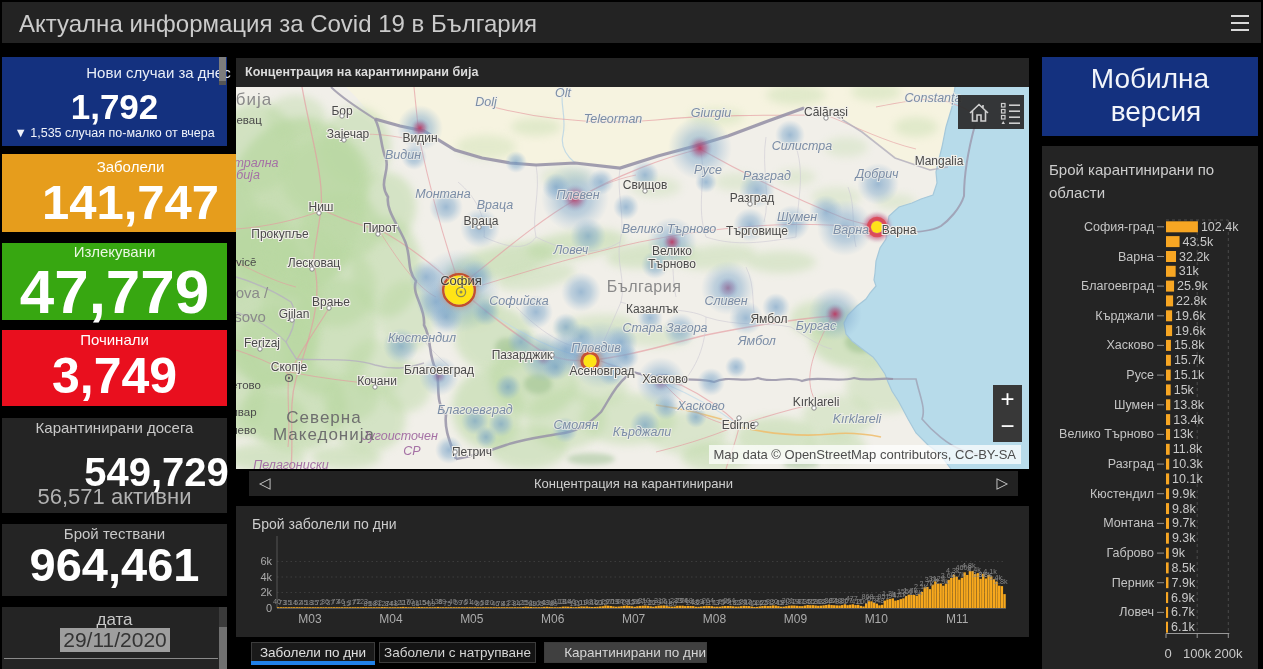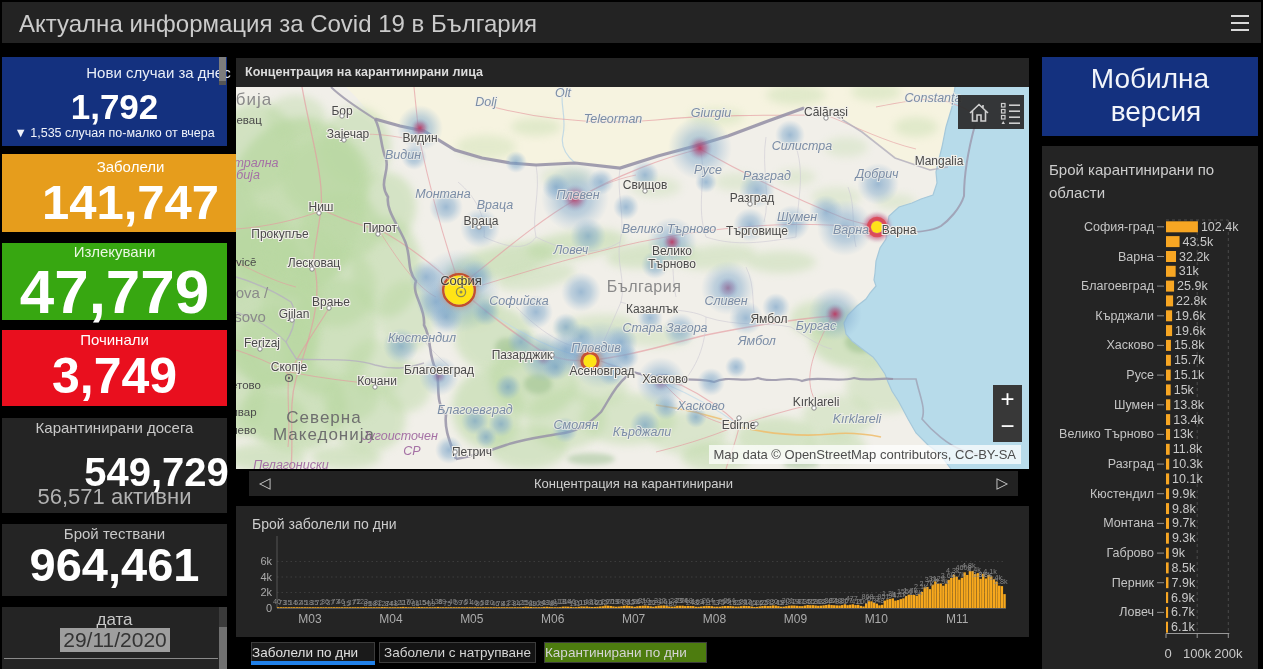--- a/index.html
+++ b/index.html
@@ -48,21 +48,21 @@
   <div class="cc" style="top:3px;font-size:17px;color:#c9c9c9;">дата</div>
   <div class="abs" style="left:58px;top:21px;width:110px;height:24px;background:#9e9e9e;color:#333;font-size:21px;text-align:center;line-height:24px;">29/11/2020</div>
   <div class="abs" style="left:2px;top:51px;width:214px;height:1px;background:#8a8a8a;"></div>
   <div class="abs" style="right:0px;top:0;width:8px;height:62px;background:#3b3b3b;"></div>
   <div class="abs" style="right:0px;top:20px;width:8px;height:42px;background:#707070;"></div>
 </div>
 <div class="abs" style="left:219px;top:57px;width:7px;height:24px;background:#7d7d7d;"></div>
 <div class="abs" style="left:219px;top:81px;width:7px;height:4px;background:#555;"></div>
 
 <div class="abs" style="left:236px;top:58px;width:793px;height:29px;background:#242424;">
-  <div class="abs" style="left:9px;top:7px;font-size:12.5px;font-weight:bold;color:#dcdcdc;">Концентрация на карантинирани лица</div>
+  <div class="abs" style="left:9px;top:7px;font-size:12.5px;font-weight:bold;color:#dcdcdc;">Концентрация на карантинирани бија</div>
 </div>
 <div class="abs" style="left:236px;top:87px;width:793px;height:382px;overflow:hidden;">
 <svg width="793" height="382" viewBox="0 0 793 382" style="position:absolute;left:0;top:0">
 <defs>
 <filter id="soft" x="-40%" y="-40%" width="180%" height="180%">
           <feGaussianBlur stdDeviation="2.5"></feGaussianBlur>
         </filter>
 <filter id="soft2" x="-40%" y="-40%" width="180%" height="180%">
           <feGaussianBlur stdDeviation="4"></feGaussianBlur>
         </filter>
@@ -853,24 +853,24 @@
       <text x="732.8" y="62.2" font-size="7.2" fill="#8f8f8f" text-anchor="middle" opacity="0.9">4.8k</text>
       <text x="738.1" y="66.3" font-size="7.2" fill="#8f8f8f" text-anchor="middle" opacity="0.9">4.4k</text>
       <text x="743.4" y="71.0" font-size="7.2" fill="#8f8f8f" text-anchor="middle" opacity="0.9">3.8k</text>
       <text x="748.7" y="70.5" font-size="7.2" fill="#8f8f8f" text-anchor="middle" opacity="0.9">3.8k</text>
       <text x="754.0" y="68.4" font-size="7.2" fill="#8f8f8f" text-anchor="middle" opacity="0.9">4.1k</text>
       <text x="759.4" y="74.0" font-size="7.2" fill="#8f8f8f" text-anchor="middle" opacity="0.9">3.4k</text>
       <text x="764.7" y="78.3" font-size="7.2" fill="#8f8f8f" text-anchor="middle" opacity="0.9">2.8k</text>
 </svg>
 </div>
 
-<div class="abs" style="left:251px;top:642px;width:122px;height:19px;background:#1a1a1a;border:1px solid #3c3c3c;border-bottom:none;color:#e0e0e0;font-size:13.5px;line-height:19px;">Заболели по дни</div>
+<div class="abs" style="left:251px;top:642px;width:122px;height:19px;background:#1a1a1a;border:1px solid #3c3c3c;border-bottom:none;color:#e0e0e0;font-size:13.5px;text-align:center;line-height:19px;">Заболели по дни</div>
 <div class="abs" style="left:251px;top:661px;width:124px;height:4px;background:#2080e8;"></div>
 <div class="abs" style="left:379px;top:642px;width:155px;height:19px;background:#141414;border:1px solid #3c3c3c;color:#d5d5d5;font-size:13.5px;text-align:center;line-height:19px;">Заболели с натрупване</div>
-<div class="abs" style="left:544px;top:642px;width:161px;height:19px;background:#4d7c0f;border:1px solid #3c3c3c;color:#d5d5d5;font-size:13.5px;text-align:left;line-height:19px;">Карантинирани по дни</div>
+<div class="abs" style="left:544px;top:642px;width:161px;height:19px;background:#404040;border:1px solid #3c3c3c;color:#d5d5d5;font-size:13.5px;text-align:right;line-height:19px;">Карантинирани по дни</div>
 
 <div class="abs" style="left:1042px;top:57px;width:216px;height:79px;background:#14317f;color:#f2f5fb;text-align:center;">
   <div style="font-size:28px;margin-top:6px;">Мобилна</div>
   <div style="font-size:28px;margin-top:1px;padding-left:12px;">версия</div>
 </div>
 <div class="abs" style="left:1042px;top:146px;width:216px;height:523px;background:#242424;">
   <div class="abs" style="left:7px;top:12px;font-size:15px;color:#cccccc;line-height:23px;">Брой карантинирани по<br>области</div>
 <svg width="216" height="523" viewBox="0 0 216 523" style="position:absolute;left:0;top:0" font-family="Liberation Sans,sans-serif">
 <line x1="155.2" y1="74" x2="155.2" y2="487" stroke="#4a4a4a" stroke-width="1" stroke-dasharray="3,3"></line>
 <line x1="186.3" y1="74" x2="186.3" y2="487" stroke="#4a4a4a" stroke-width="1" stroke-dasharray="3,3"></line>

